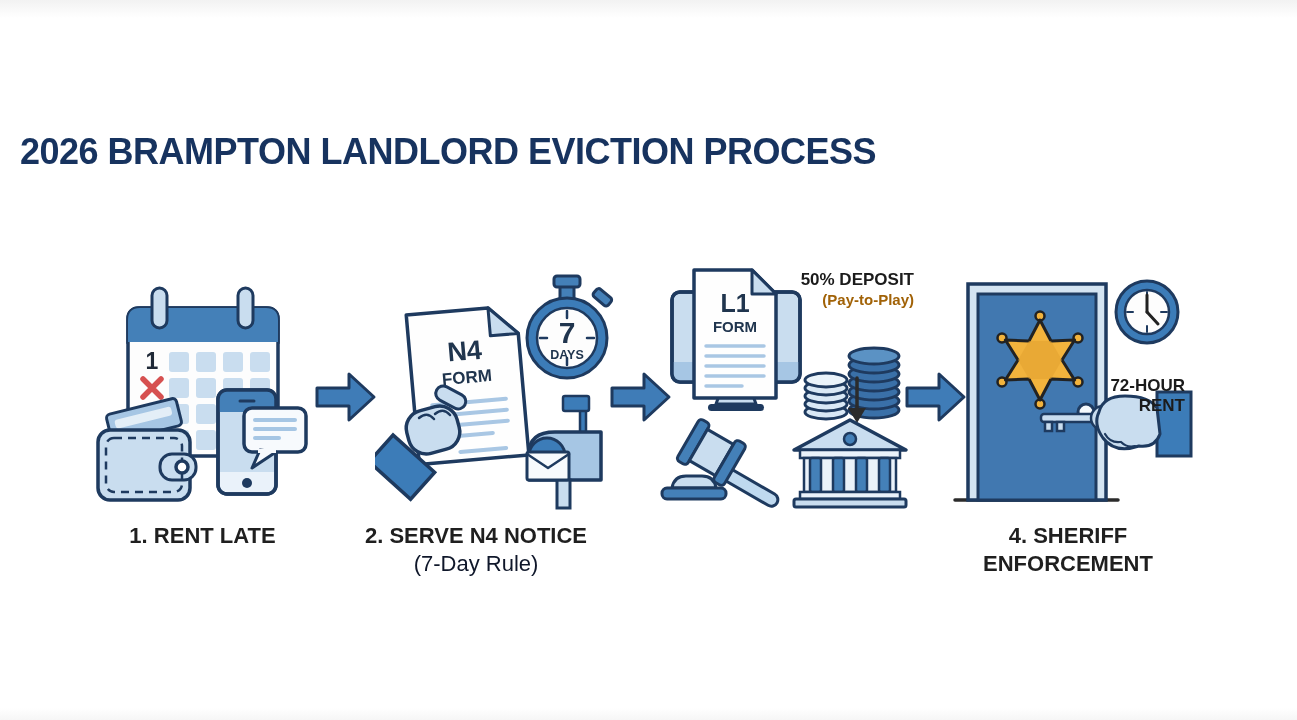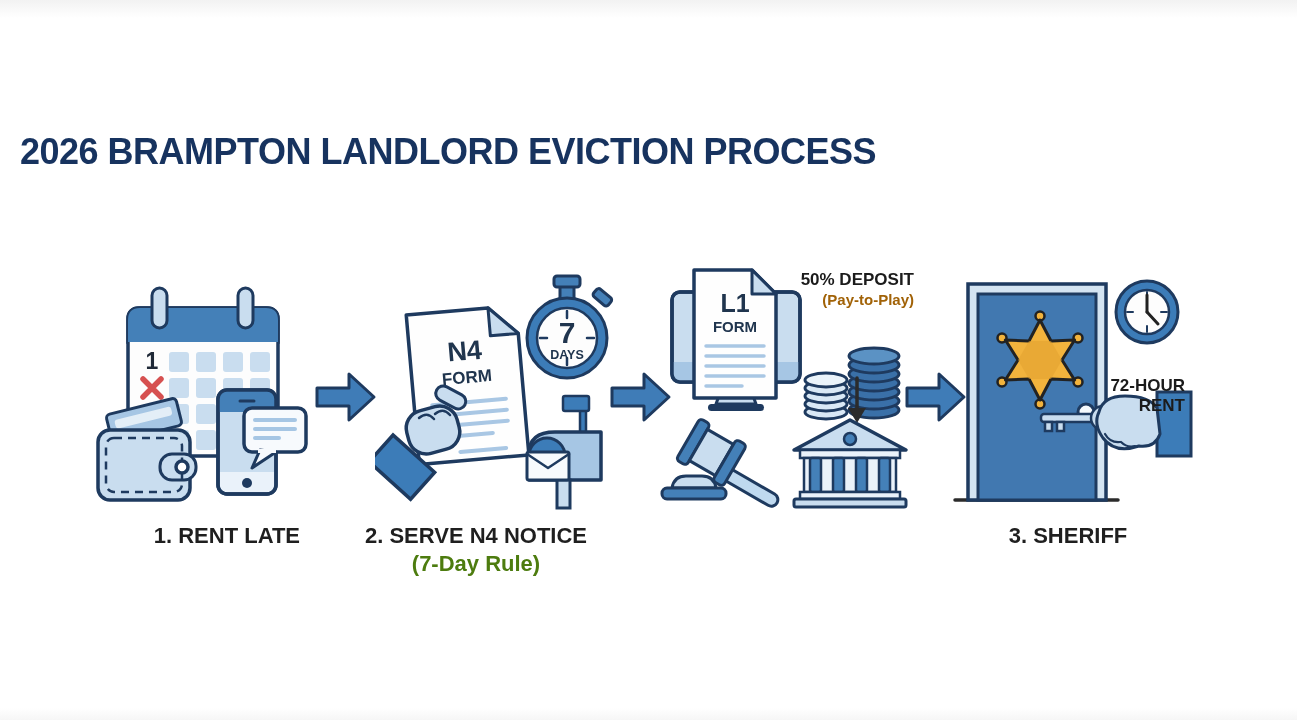--- a/index.html
+++ b/index.html
@@ -34,21 +34,21 @@
   .overlay-label{
     position:absolute;text-align:right;color:#1B1B1B;
     font-weight:bold;font-size:17px;line-height:20px;
   }
   .overlay-label .sub{font-weight:bold;color:#a16207;font-size:15px;}
   .arrow{position:absolute;top:369px;width:62px;height:56px;}
   .caption{
     position:absolute;top:522px;text-align:center;color:var(--caption);
     font-weight:bold;font-size:22px;line-height:28px;
   }
-  .caption .regular{font-weight:bold;color:#4d7c0f;}
+  .caption .regular{font-weight:normal;color:#0f172a;}
   svg{font-family:"Liberation Sans",sans-serif;}
   svg .ln{stroke:var(--outline);stroke-linejoin:round;stroke-linecap:round;fill:none;}
 </style>
 </head>
 <body>
 
 <div class="stage">
   <div class="edge-top"></div>
   <div class="edge-bottom"></div>
 
@@ -353,23 +353,24 @@
         </g>
       </g>
     </svg>
 
     <div class="overlay-label" style="left:136px;top:76px;width:96px;margin-top:28px;">
       <div>72-HOUR</div>
       <div>RENT</div>
     </div>
   </div>
 
-  <div class="caption" style="left:105px;width:195px;text-align:right;">
+  <div class="caption" style="left:105px;width:195px;">
     <div>1. RENT LATE</div>
   </div>
   <div class="caption" style="left:356px;width:240px;">
     <div>2. SERVE N4 NOTICE</div>
     <div class="regular">(7-Day Rule)</div>
   </div>
   <div class="caption" style="left:950px;width:236px;">
-    <div>3. SHERIFF</div>
+    <div>4. SHERIFF</div>
+    <div>ENFORCEMENT</div>
   </div>
 </div>
 
 </body></html>

